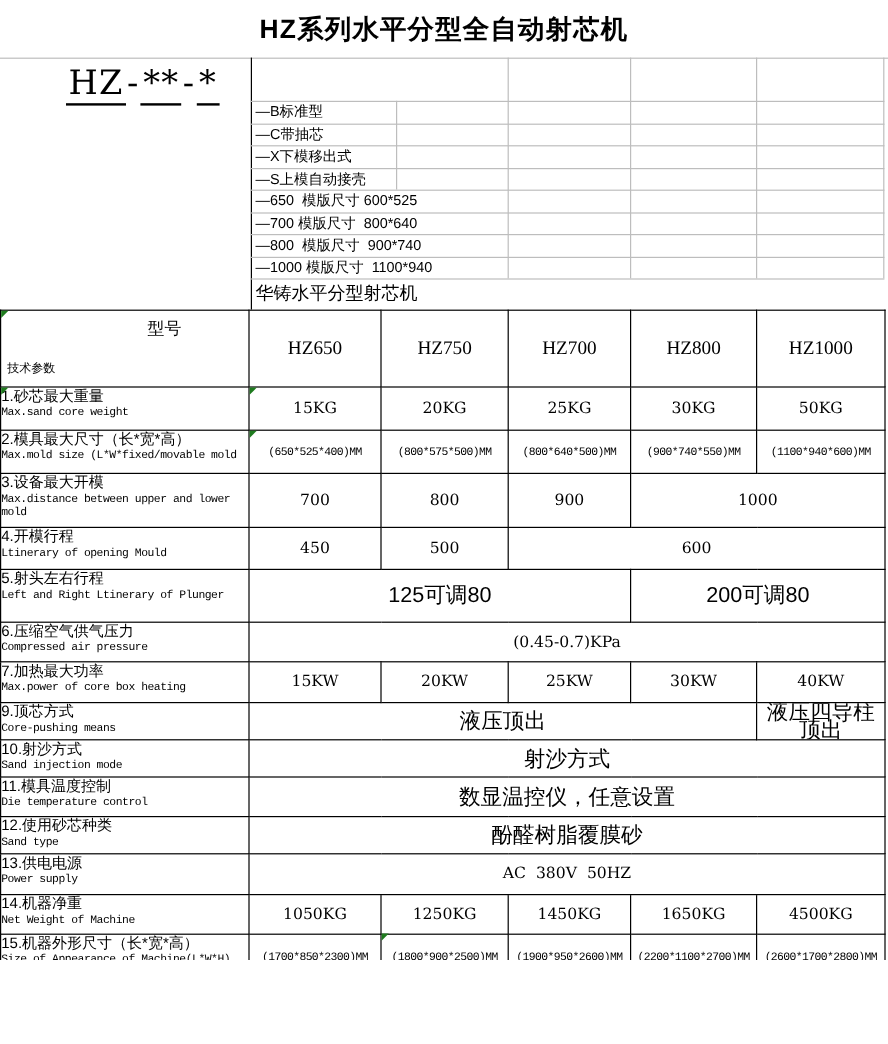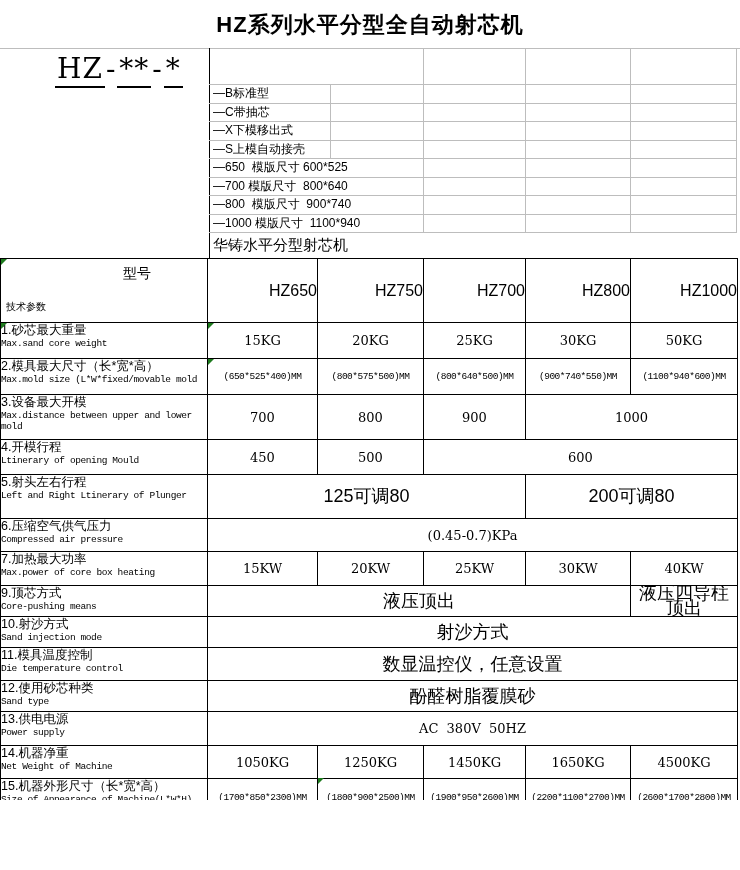--- a/index.html
+++ b/index.html
@@ -20,21 +20,21 @@
   .gl{position:absolute;background:#bdbdbd;}
   .gl.black{background:#000;}
 
   
   table.spec{position:absolute;top:258px;left:0;border-collapse:collapse;table-layout:fixed;
              width:737px;}
   table.spec td{border:1px solid #000;padding:0;overflow:hidden;}
   td.corner{position:relative;}
   .c-tr{position:absolute;top:6px;right:56px;font-size:14px;}
   .c-bl{position:absolute;bottom:8px;left:5px;font-size:10px;}
-  td.model{font-family:Liberation Sans, sans-serif;font-size:16px;text-align:right;vertical-align:middle;}
+  td.model{font-family:Liberation Serif, serif;font-size:16px;text-align:center;vertical-align:middle;}
   td.label{vertical-align:top;padding:2px 0 0 3px;}
   td.label .zh{font-size:12.5px;line-height:15px;white-space:nowrap;}
   td.label .en{font-family:"Liberation Mono",monospace;font-size:9.5px;line-height:11px;
                letter-spacing:-0.4px;}
   td.val{text-align:center;vertical-align:middle;font-size:13px;white-space:pre-wrap;line-height:15px;}
   td.val.serif{font-family:"DejaVu Serif",serif;}
   td.val.small{font-family:"Liberation Mono",monospace;font-size:9.5px;letter-spacing:-0.5px;}
   td.val.cjk{font-size:18px;}
 
   

